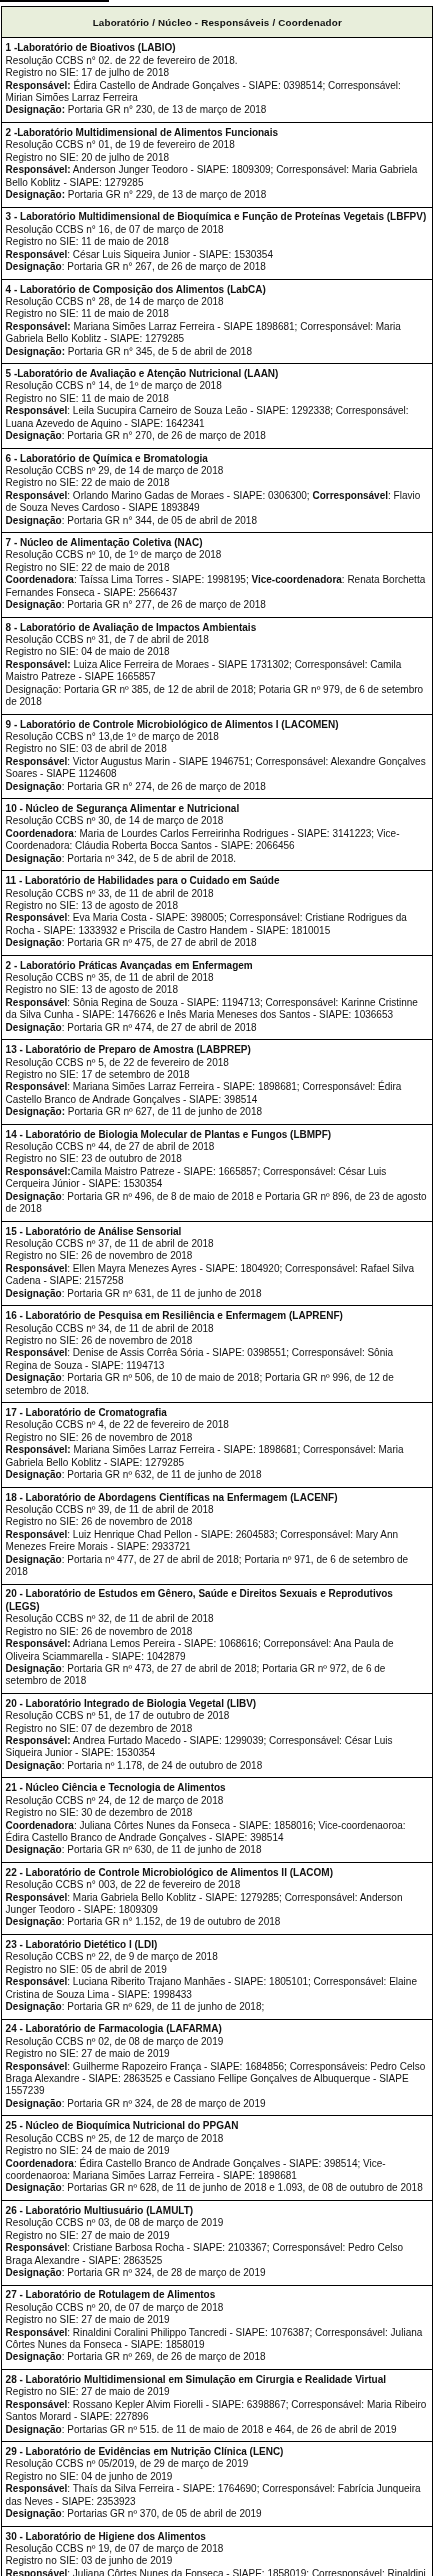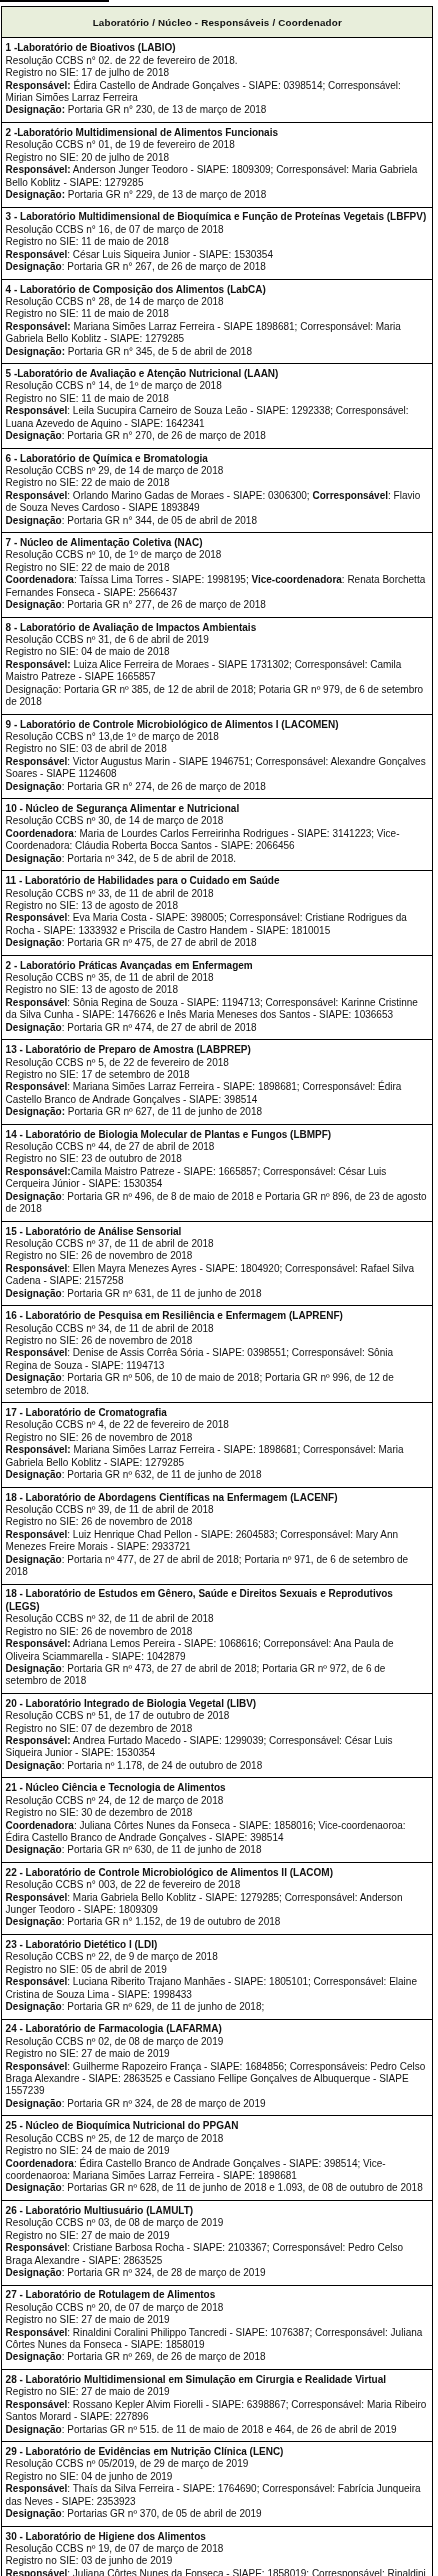--- a/index.html
+++ b/index.html
@@ -105,21 +105,21 @@
   <div class="entry">
     <p class="title">7 - Núcleo de Alimentação Coletiva (NAC)</p>
   <p><span>Resolução CCBS nº 10, de 1º de março de 2018</span></p>
           <p><span>Registro no SIE: 22 de maio de 2018</span></p>
           <p><span class="seg-b">Coordenadora</span><span>: Taíssa Lima Torres - SIAPE: 1998195; </span><span class="seg-b">Vice-coordenadora</span><span>: Renata Borchetta Fernandes Fonseca - SIAPE: 2566437</span></p>
           <p><span class="seg-b">Designação</span><span>: Portaria GR n° 277, de 26 de março de 2018</span></p>
         </div>
 
   <div class="entry">
     <p class="title">8 - Laboratório de Avaliação de Impactos Ambientais</p>
-  <p><span>Resolução CCBS nº 31, de 6 de abril de 2019</span></p>
+  <p><span>Resolução CCBS nº 31, de 7 de abril de 2018</span></p>
           <p><span>Registro no SIE: 04 de maio de 2018</span></p>
           <p><span class="seg-b">Responsável:</span><span> Luiza Alice Ferreira de Moraes - SIAPE 1731302; Corresponsável: Camila Maistro Patreze - SIAPE 1665857</span></p>
           <p><span>Designação: Portaria GR nº 385, de 12 de abril de 2018; Potaria GR nº 979, de 6 de setembro de 2018</span></p>
         </div>
 
   <div class="entry">
     <p class="title">9 - Laboratório de Controle Microbiológico de Alimentos I (LACOMEN)</p>
   <p><span>Resolução CCBS n° 13,de 1º de março de 2018</span></p>
           <p><span>Registro no SIE: 03 de abril de 2018</span></p>
           <p><span class="seg-b">Responsável</span><span>: Victor Augustus Marin - SIAPE 1946751; Corresponsável: Alexandre Gonçalves Soares - SIAPE 1124608</span></p>
@@ -191,21 +191,21 @@
 
   <div class="entry">
     <p class="title">18 - Laboratório de Abordagens Científicas na Enfermagem (LACENF)</p>
   <p><span>Resolução CCBS nº 39, de 11 de abril de 2018</span></p>
           <p><span>Registro no SIE: 26 de novembro de 2018</span></p>
           <p><span class="seg-b">Responsável</span><span>: Luiz Henrique Chad Pellon - SIAPE: 2604583; Corresponsável: Mary Ann Menezes Freire Morais - SIAPE: 2933721</span></p>
           <p><span class="seg-b">Designação</span><span>: Portaria nº 477, de 27 de abril de 2018; Portaria nº 971, de 6 de setembro de 2018</span></p>
         </div>
 
   <div class="entry">
-    <p class="title">18 - Laboratório de Estudos em Gênero, Saúde e Direitos Sexuais e Reprodutivos (LEGS)</p>
+    <p class="title">20 - Laboratório de Estudos em Gênero, Saúde e Direitos Sexuais e Reprodutivos (LEGS)</p>
   <p><span>Resolução CCBS nº 32, de 11 de abril de 2018</span></p>
           <p><span>Registro no SIE: 26 de novembro de 2018</span></p>
           <p><span class="seg-b">Responsável:</span><span> Adriana Lemos Pereira - SIAPE: 1068616; Correponsável: Ana Paula de Oliveira Sciammarella - SIAPE: 1042879</span></p>
           <p><span class="seg-b">Designação</span><span>: Portaria GR nº 473, de 27 de abril de 2018; Portaria GR nº 972, de 6 de setembro de 2018</span></p>
         </div>
 
   <div class="entry">
     <p class="title">20 - Laboratório Integrado de Biologia Vegetal (LIBV)</p>
   <p><span>Resolução CCBS nº 51, de 17 de outubro de 2018</span></p>
           <p><span>Registro no SIE: 07 de dezembro de 2018</span></p>

